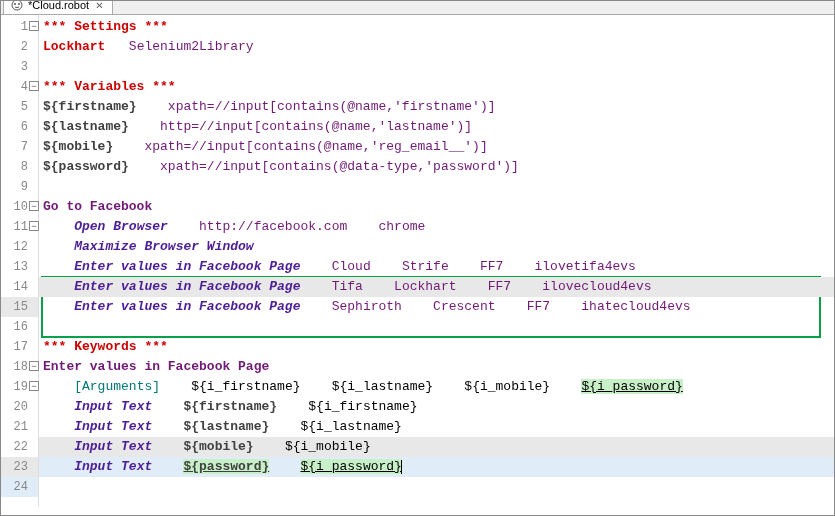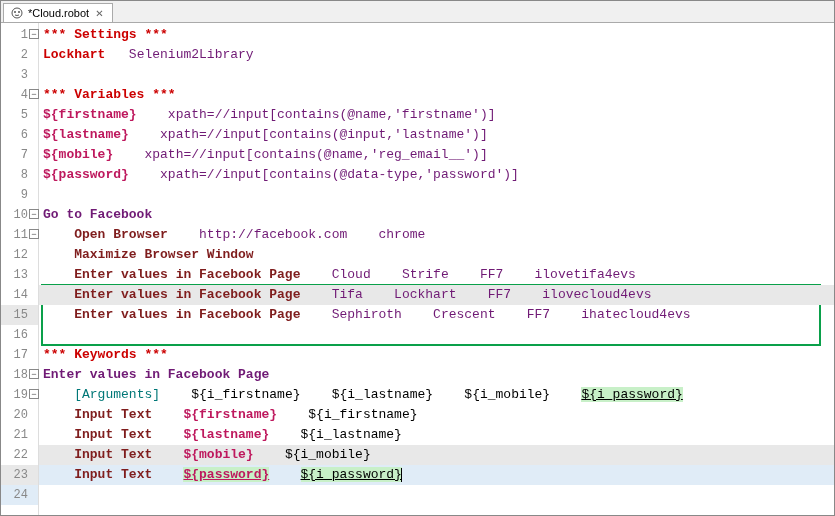--- a/index.html
+++ b/index.html
@@ -9,21 +9,21 @@
     background: #fff;
     color: #000;
     width: 835px;
     height: 516px;
     overflow: hidden;
     border: 1px solid #888;
   }
   .tab-bar {
     background: #f0f0f0;
     border-bottom: 1px solid #aaa;
-    height: 22px;
+    height: 14px;
     display: flex;
     align-items: flex-end;
   }
   .tab {
     background: #fff;
     border: 1px solid #aaa;
     border-bottom: none;
     padding: 2px 8px 2px 6px;
     display: flex;
     align-items: center;
@@ -87,25 +87,25 @@
   .code-line {
     height: 20px;
     line-height: 20px;
     padding-left: 4px;
     white-space: pre;
     position: relative;
   }
   .highlight-line { background: #e8e8e8; }
   .sel-line { background: #e0ecf7; }
   .c-red { color: #cc0000; font-weight: bold; }
-  .c-blue { color: #7f1d1d; font-weight: bold; }
+  .c-blue { color: #4c1d95; font-weight: bold; font-style: italic; }
   .c-black { color: #701a75; }
   .c-bold { font-weight: bold; }
   .c-green { color: #000000; }
-  .c-green-bold { color: #be185d; font-weight: bold; }
+  .c-green-bold { color: #404040; font-weight: bold; }
   .c-teal { color: #007777; }
   .hl-green { background: #c8f0c8; text-decoration: underline; }
   .green-box {
     position: absolute;
     border: 2px solid #0aa04a;
     pointer-events: none;
   }
   .cursor {
     display: inline-block;
     width: 1px;
@@ -162,21 +162,21 @@
   </div>
 
   <div class="code">
     <div class="green-box" style="left:2px; top:261px; width:780px; height:62px;"></div>
 
     <div class="code-line"><span class="c-red">*** Settings ***</span></div>
     <div class="code-line"><span class="c-red">Lockhart</span><span class="c-black">   Selenium2Library</span></div>
     <div class="code-line"><span></span></div>
     <div class="code-line"><span class="c-red">*** Variables ***</span></div>
     <div class="code-line"><span class="c-green-bold">${firstname}</span><span class="c-black">    xpath=//input[contains(@name,'firstname')]</span></div>
-    <div class="code-line"><span class="c-green-bold">${lastname}</span><span class="c-black">    xpath=//input[contains(@input,'lastname')]</span></div>
+    <div class="code-line"><span class="c-green-bold">${lastname}</span><span class="c-black">    http=//input[contains(@name,'lastname')]</span></div>
     <div class="code-line"><span class="c-green-bold">${mobile}</span><span class="c-black">    xpath=//input[contains(@name,'reg_email__')]</span></div>
     <div class="code-line"><span class="c-green-bold">${password}</span><span class="c-black">    xpath=//input[contains(@data-type,'password')]</span></div>
     <div class="code-line"><span></span></div>
     <div class="code-line"><span class="c-black c-bold">Go to Facebook</span></div>
     <div class="code-line"><span>    </span><span class="c-blue">Open Browser</span><span class="c-black">    http://facebook.com    chrome</span></div>
     <div class="code-line"><span>    </span><span class="c-blue">Maximize Browser Window</span></div>
     <div class="code-line"><span>    </span><span class="c-blue">Enter values in Facebook Page</span><span class="c-black">    Cloud    Strife    FF7    ilovetifa4evs</span></div>
     <div class="code-line highlight-line"><span>    </span><span class="c-blue">Enter values in Facebook Page</span><span class="c-black">    Tifa    Lockhart    FF7    ilovecloud4evs</span></div>
     <div class="code-line"><span>    </span><span class="c-blue">Enter values in Facebook Page</span><span class="c-black">    Sephiroth    Crescent    FF7    ihatecloud4evs</span></div>
     <div class="code-line"><span></span></div>

